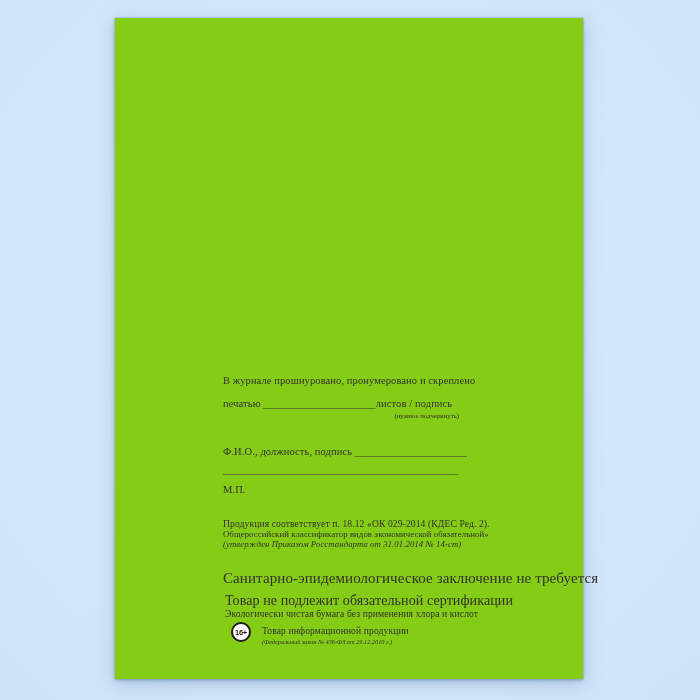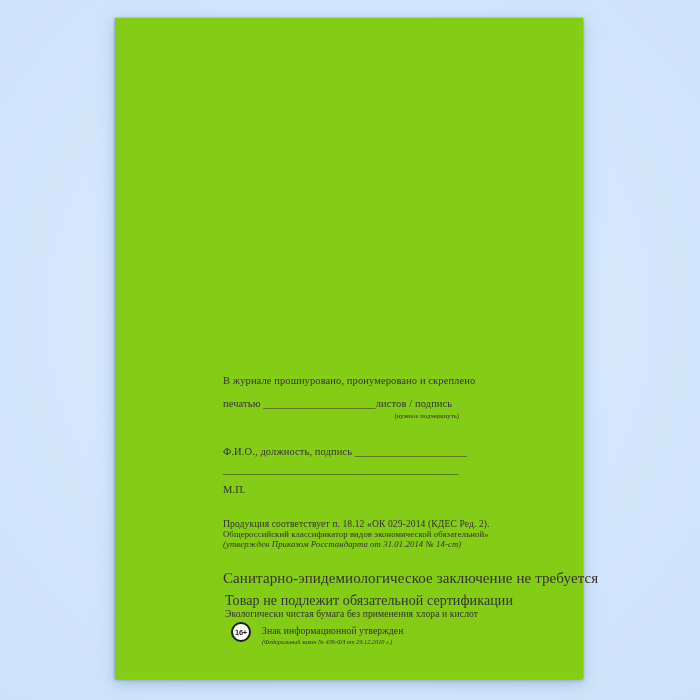--- a/index.html
+++ b/index.html
@@ -116,18 +116,18 @@
     <div class="line note-1">Санитарно-эпидемиологическое заключение не требуется</div>
 
     <div class="line note-2">Товар не подлежит обязательной сертификации</div>
 
     <div class="line note-3">Экологически чистая бумага без применения хлора и кислот</div>
 
     <div class="age-badge">
       <span>16+</span>
     </div>
 
-    <div class="line info-title">Знак информационной утвержден</div>
+    <div class="line info-title">Товар информационной продукции</div>
 
     <div class="line info-law">(Федеральный закон № 436-ФЗ от 29.12.2010 г.)</div>
 
   </div>
 </div>
 
 </body></html>

